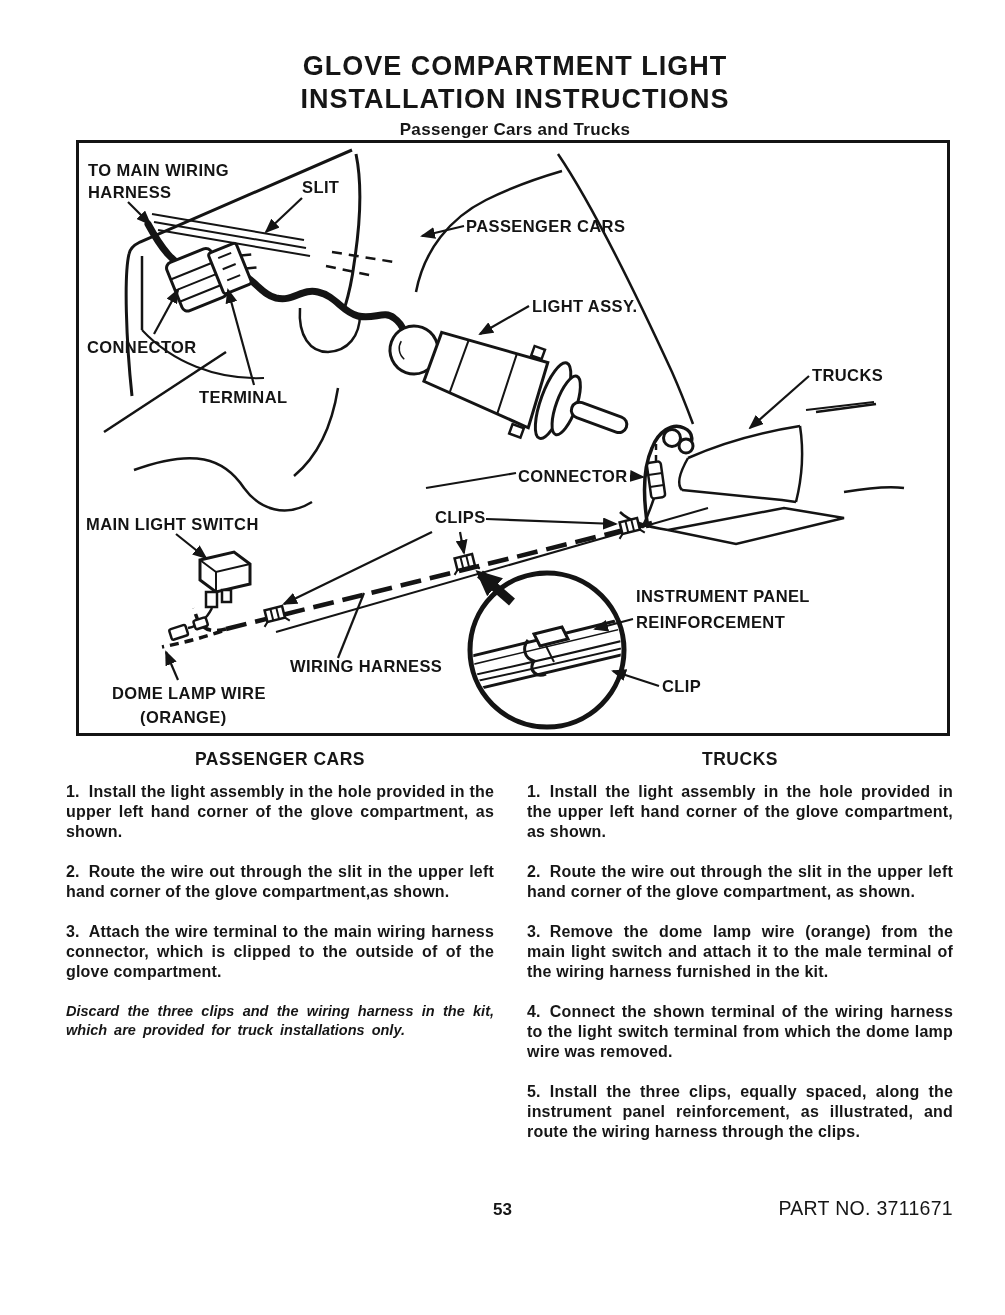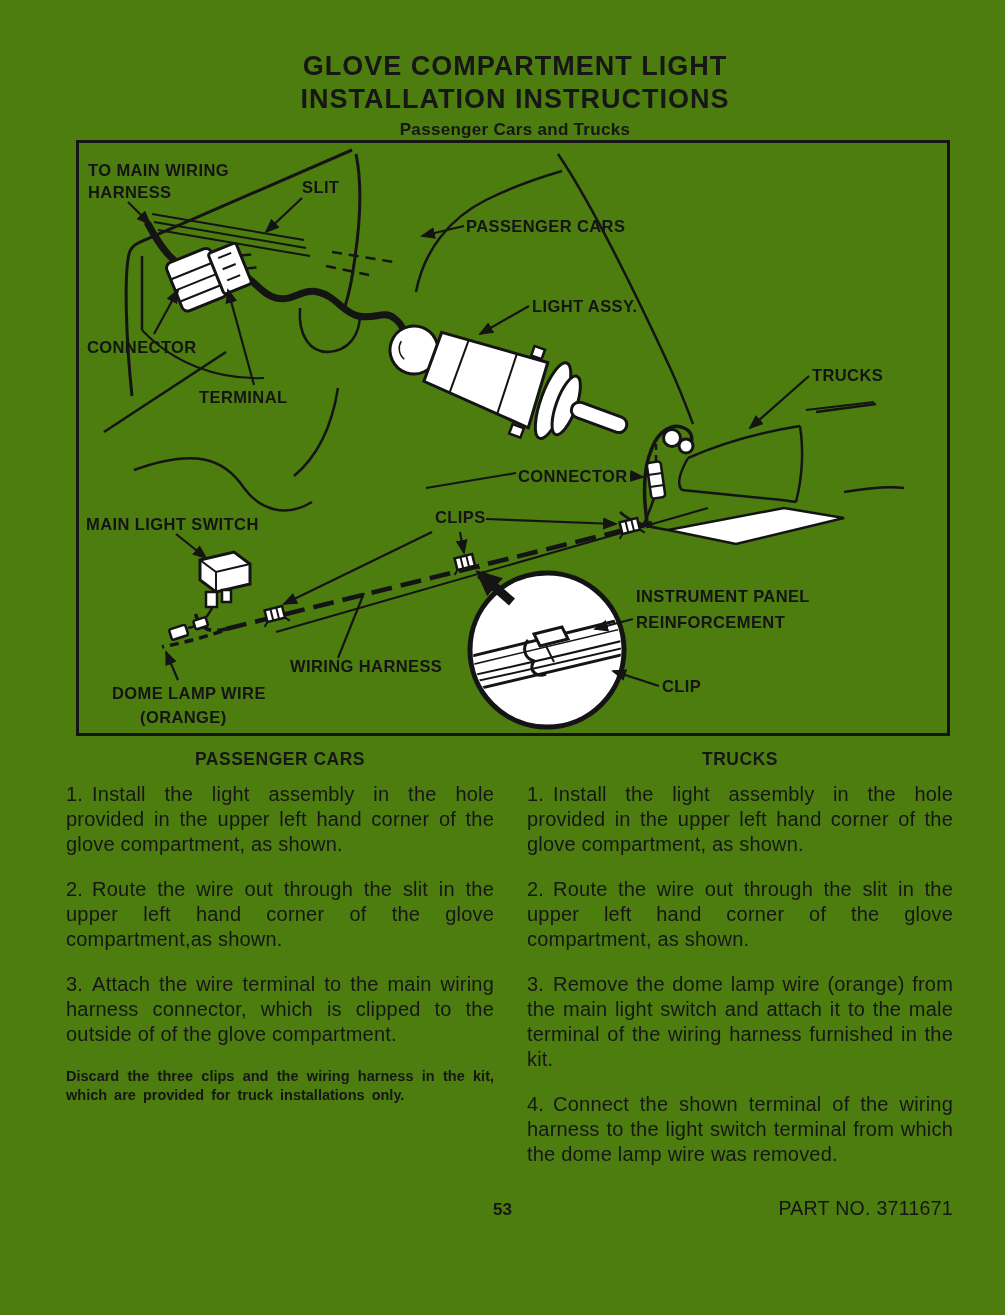--- a/index.html
+++ b/index.html
@@ -1,32 +1,32 @@
 <!DOCTYPE html>
 <html><head>
 <meta charset="utf-8">
 <style>
   html,body{margin:0;padding:0;background:#e8e8e8;}
-  .page{position:relative;width:1005px;height:1315px;background:#4d7c0f;
+  .page{position:relative;width:1005px;height:1315px;background:#ffffff;
         font-family:"Liberation Sans",sans-serif;color:#161616;overflow:hidden;}
   .titles{position:absolute;left:10px;top:50px;width:1010px;text-align:center;}
   .title-line{font-size:27px;font-weight:700;letter-spacing:1px;line-height:33px;}
   .subtitle{font-size:17px;font-weight:700;letter-spacing:.3px;margin-top:4px;}
   .diagram{position:absolute;left:76px;top:140px;width:874px;height:616px;}
   svg text{font-family:"Liberation Sans",sans-serif;font-weight:700;font-size:16.5px;
            letter-spacing:.4px;fill:#141414;}
   .col{position:absolute;}
   .col-left{left:66px;top:749px;width:428px;}
   .col-right{left:527px;top:749px;width:426px;}
   .col-heading{text-align:center;font-size:17.5px;font-weight:700;letter-spacing:.5px;
                margin:0 0 12px 0;}
-  .step{font-size:20px;font-weight:400;line-height:25px;text-align:justify;
+  .step{font-size:16px;font-weight:700;line-height:20px;text-align:justify;
         letter-spacing:.2px;margin:0 0 20px 0;}
   .step .num{padding-right:9px;}
-  .note{font-size:14.5px;font-weight:700;line-height:19px;
+  .note{font-size:14.5px;font-weight:700;font-style:italic;line-height:19px;
         text-align:justify;word-spacing:3px;margin-top:6px;}
   .part-no{position:absolute;right:0;top:448px;font-size:19.5px;font-weight:400;
            letter-spacing:.3px;}
   .page-num{position:absolute;left:0;top:1200px;width:1005px;text-align:center;
             font-size:17px;font-weight:700;}
 </style>
 </head>
 <body>
 
 <div class="page">
@@ -212,17 +212,18 @@
     <p class="step"><span class="num">3.</span><span>Attach the wire terminal to the main wiring harness connector, which is clipped to the outside of of the glove compartment.</span></p>
     <p class="note">Discard the three clips and the wiring harness in the kit, which are provided for truck installations only.</p>
   </div>
 
   <div class="col col-right">
     <div class="col-heading">TRUCKS</div>
     <p class="step"><span class="num">1.</span><span>Install the light assembly in the hole provided in the upper left hand corner of the glove compartment, as shown.</span></p>
     <p class="step"><span class="num">2.</span><span>Route the wire out through the slit in the upper left hand corner of the glove compartment, as shown.</span></p>
     <p class="step"><span class="num">3.</span><span>Remove the dome lamp wire (orange) from the main light switch and attach it to the male terminal of the wiring harness furnished in the kit.</span></p>
     <p class="step"><span class="num">4.</span><span>Connect the shown terminal of the wiring harness to the light switch terminal from which the dome lamp wire was removed.</span></p>
+    <p class="step"><span class="num">5.</span><span>Install the three clips, equally spaced, along the instrument panel reinforcement, as illustrated, and route the wiring harness through the clips.</span></p>
     <div class="part-no">PART NO. 3711671</div>
   </div>
 
   <div class="page-num">53</div>
 </div>
 
 </body></html>

